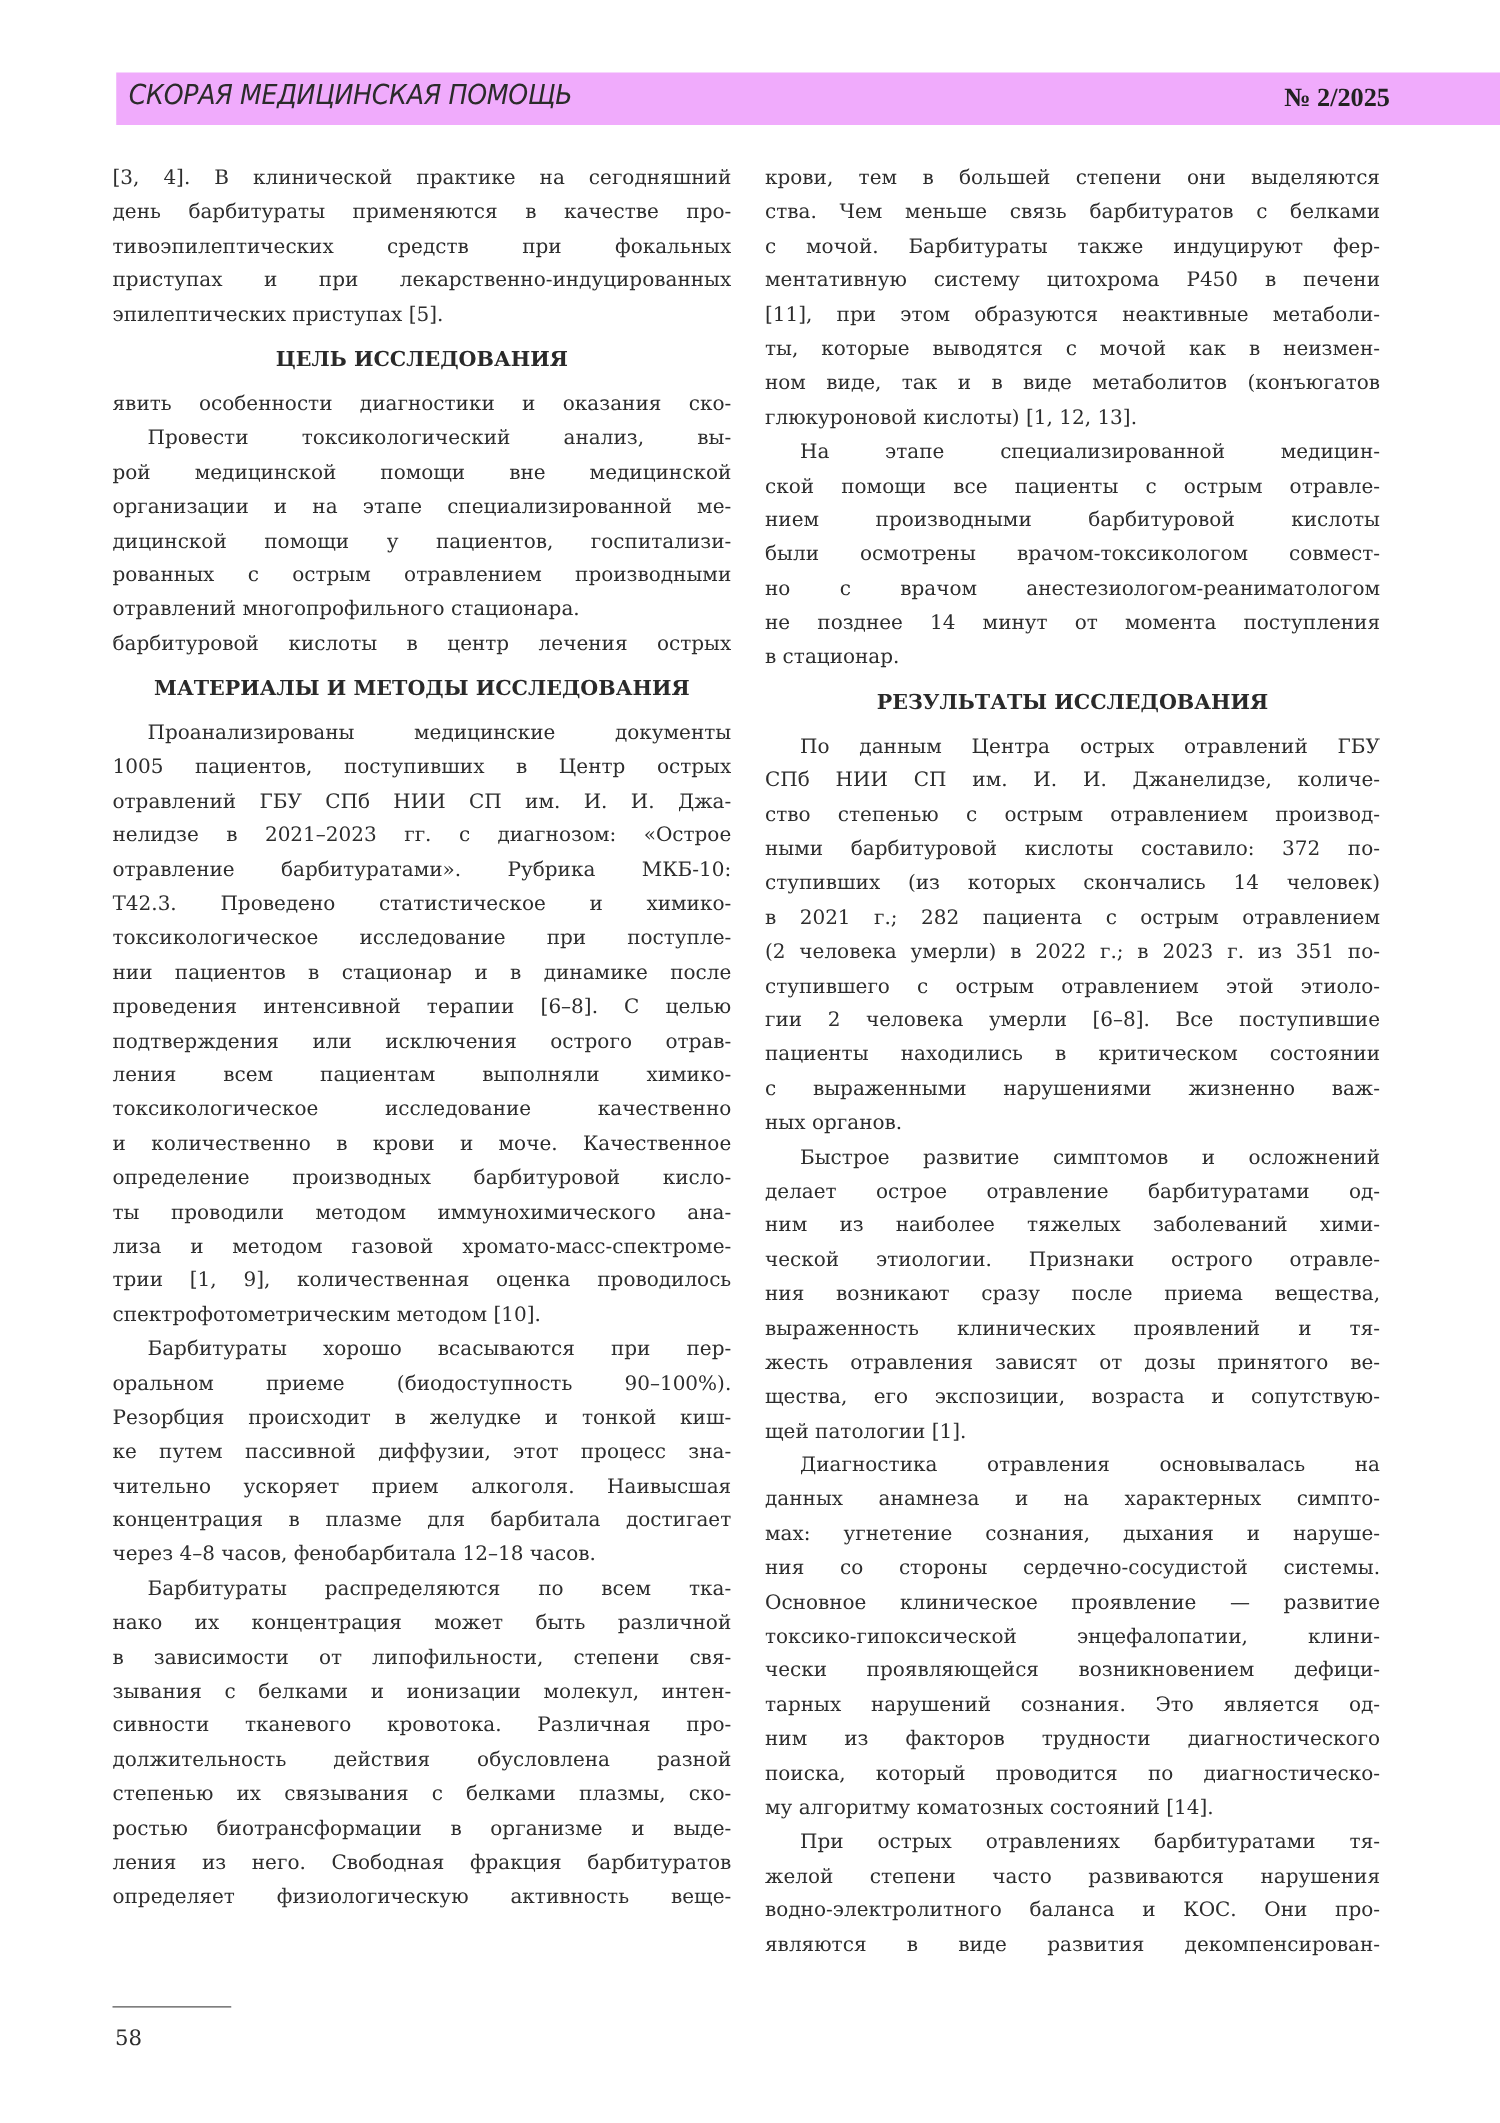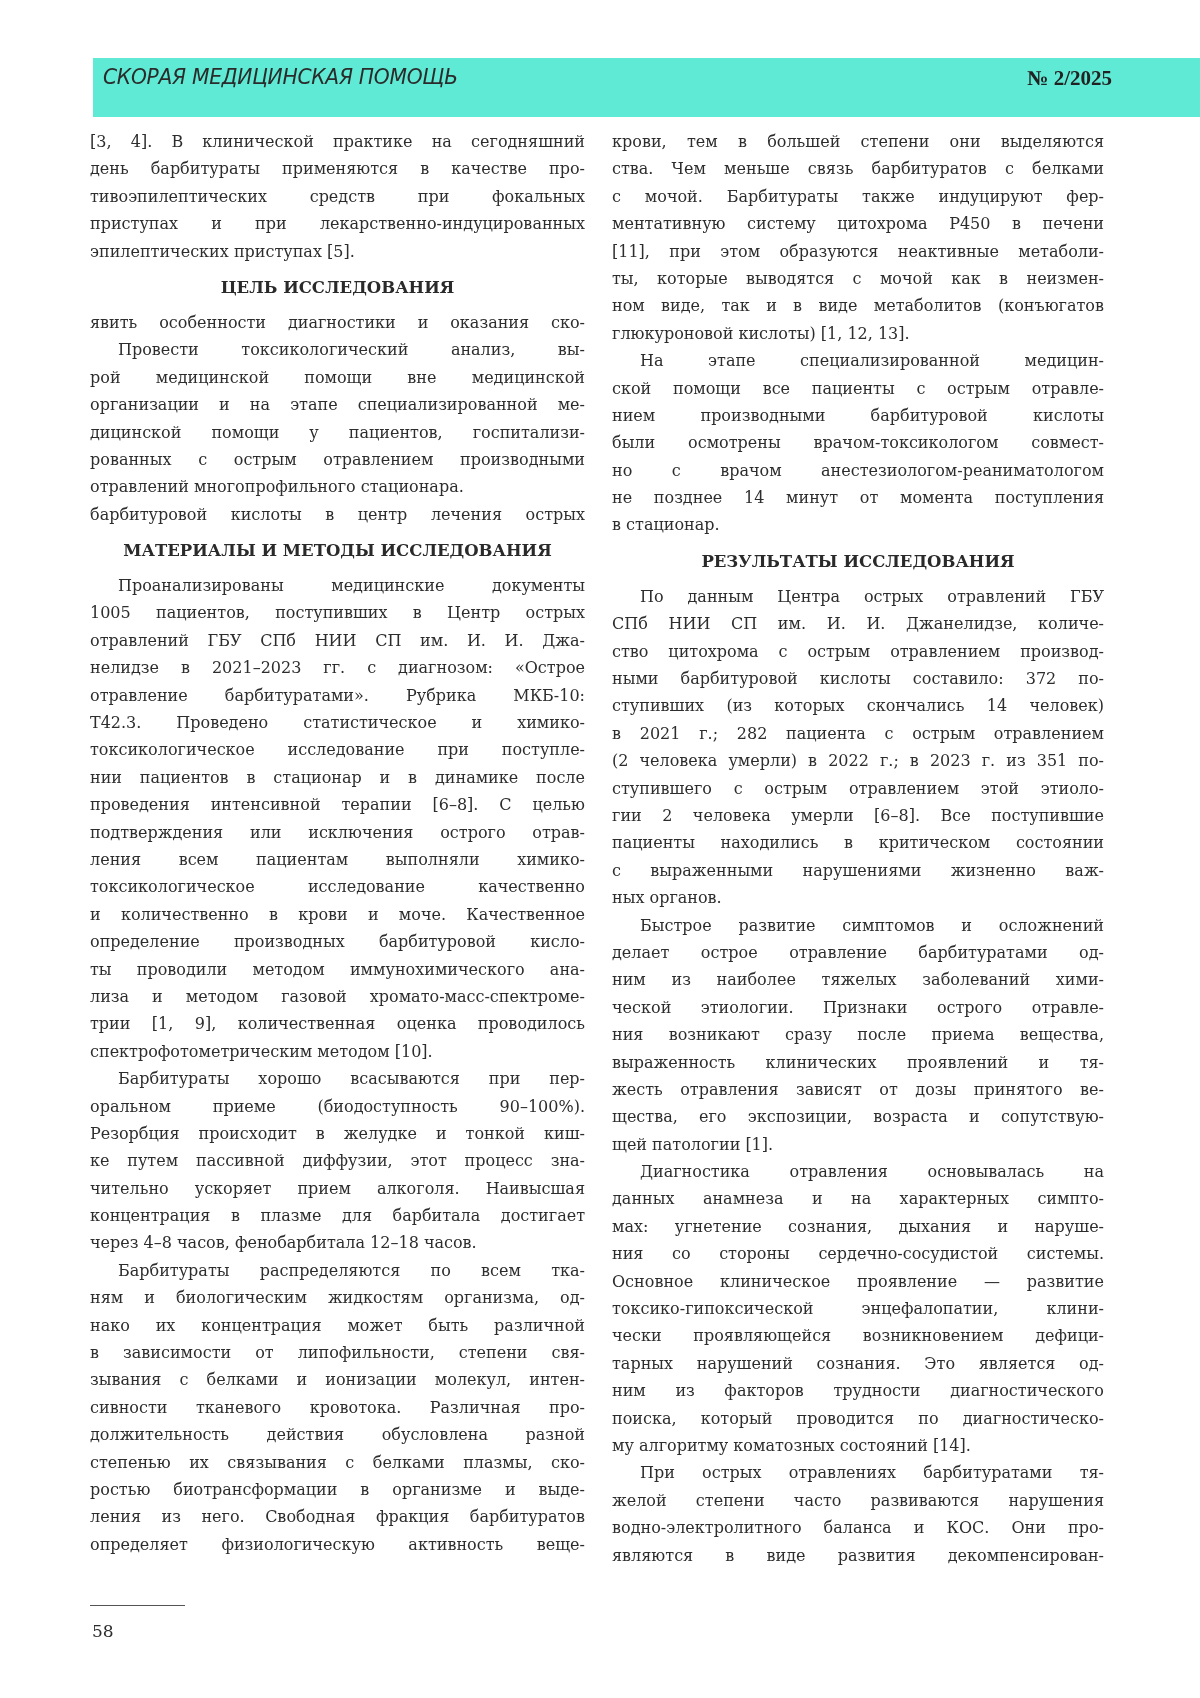--- a/index.html
+++ b/index.html
@@ -1,19 +1,19 @@
 <!DOCTYPE html>
 <html><head>
 <meta charset="utf-8">
 <style>
   html, body { margin: 0; padding: 0; background: #ffffff; }
   body { width: 1200px; height: 1698px; position: relative; overflow: hidden; color: #2a2a2a; }
   .header {
-    position: absolute; left: 93px; top: 58px; width: 1107px; height: 59px;
-    background: #5eead4;
+    position: absolute; left: 93px; top: 58px; width: 1107px; height: 42px;
+    background: #f0abfc;
   }
   .journal-title {
     position: absolute; left: 10px; top: 6px;
     font-family: "DejaVu Sans", sans-serif; font-style: italic; font-size: 22px;
     letter-spacing: -0.3px; color: #2b2b2b; transform: scaleX(0.92); transform-origin: left center;
   }
   .issue {
     position: absolute; right: 88px; top: 8px;
     font-family: "Liberation Serif", serif; font-weight: bold; font-size: 21px; color: #222;
   }
@@ -85,21 +85,20 @@
       <div class="line indent">Барбитураты хорошо всасываются при пер-</div>
       <div class="line">оральном приеме (биодоступность 90–100%).</div>
       <div class="line">Резорбция происходит в желудке и тонкой киш-</div>
       <div class="line">ке путем пассивной диффузии, этот процесс зна-</div>
       <div class="line">чительно ускоряет прием алкоголя. Наивысшая</div>
       <div class="line">концентрация в плазме для барбитала достигает</div>
       <div class="line last">через 4–8 часов, фенобарбитала 12–18 часов.</div>
     </div>
   <div>
       <div class="line indent">Барбитураты распределяются по всем тка-</div>
-      <div class="line">ням и биологическим жидкостям организма, од-</div>
       <div class="line">нако их концентрация может быть различной</div>
       <div class="line">в зависимости от липофильности, степени свя-</div>
       <div class="line">зывания с белками и ионизации молекул, интен-</div>
       <div class="line">сивности тканевого кровотока. Различная про-</div>
       <div class="line">должительность действия обусловлена разной</div>
       <div class="line">степенью их связывания с белками плазмы, ско-</div>
       <div class="line">ростью биотрансформации в организме и выде-</div>
       <div class="line">ления из него. Свободная фракция барбитуратов</div>
       <div class="line">определяет физиологическую активность веще-</div>
     </div>
@@ -122,21 +121,21 @@
       <div class="line">нием производными барбитуровой кислоты</div>
       <div class="line">были осмотрены врачом-токсикологом совмест-</div>
       <div class="line">но с врачом анестезиологом-реаниматологом</div>
       <div class="line">не позднее 14 минут от момента поступления</div>
       <div class="line last">в стационар.</div>
     </div>
   <div class="heading">РЕЗУЛЬТАТЫ ИССЛЕДОВАНИЯ</div>
   <div>
       <div class="line indent">По данным Центра острых отравлений ГБУ</div>
       <div class="line">СПб НИИ СП им. И. И. Джанелидзе, количе-</div>
-      <div class="line">ство цитохрома с острым отравлением производ-</div>
+      <div class="line">ство степенью с острым отравлением производ-</div>
       <div class="line">ными барбитуровой кислоты составило: 372 по-</div>
       <div class="line">ступивших (из которых скончались 14 человек)</div>
       <div class="line">в 2021 г.; 282 пациента с острым отравлением</div>
       <div class="line">(2 человека умерли) в 2022 г.; в 2023 г. из 351 по-</div>
       <div class="line">ступившего с острым отравлением этой этиоло-</div>
       <div class="line">гии 2 человека умерли [6–8]. Все поступившие</div>
       <div class="line">пациенты находились в критическом состоянии</div>
       <div class="line">с выраженными нарушениями жизненно важ-</div>
       <div class="line last">ных органов.</div>
     </div>

